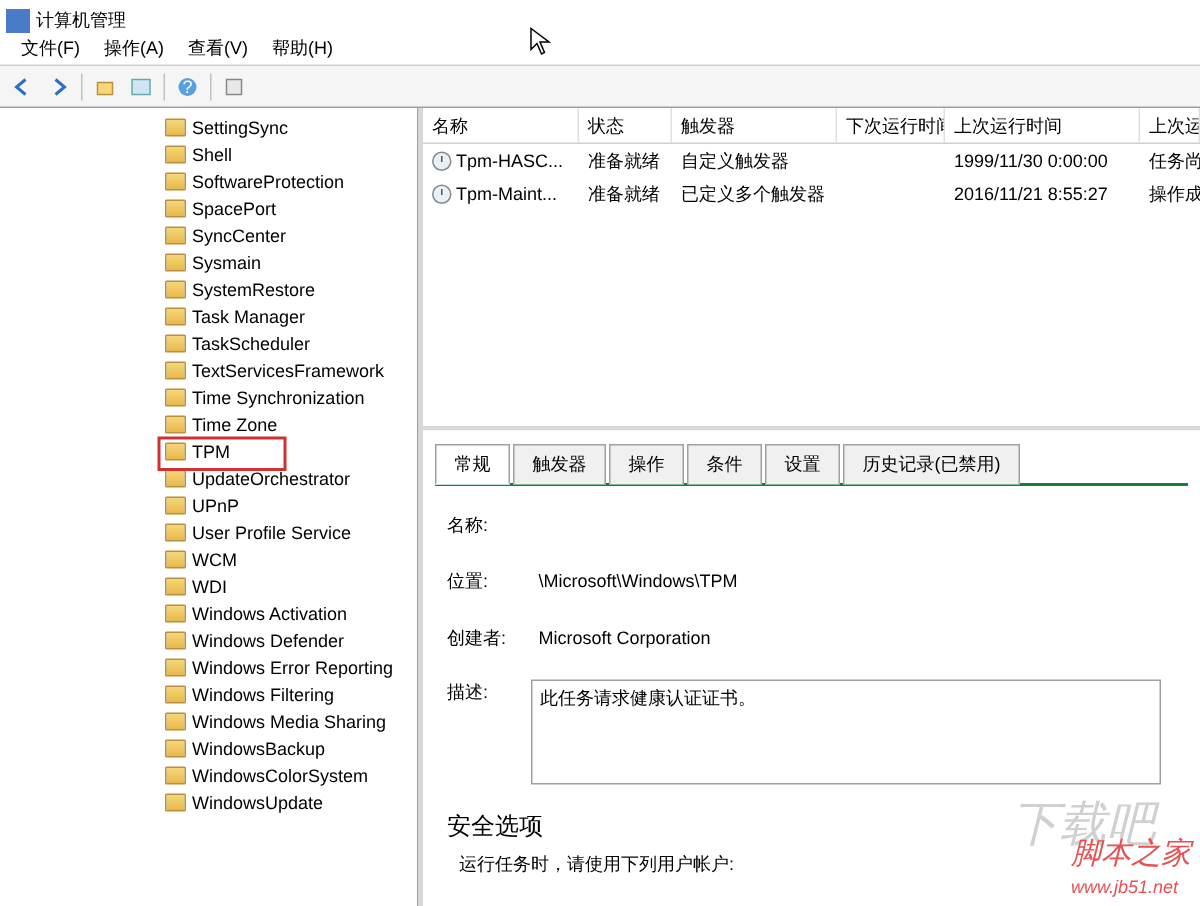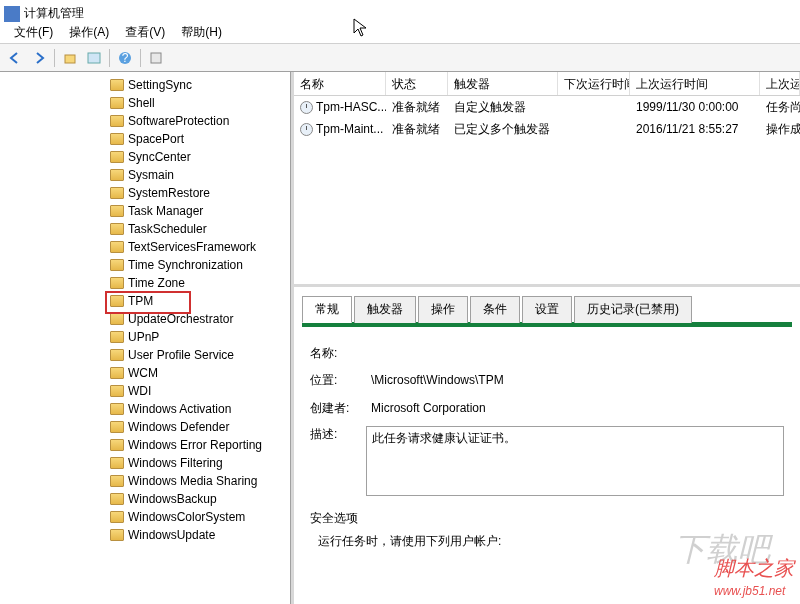--- a/index.html
+++ b/index.html
@@ -16,33 +16,33 @@
 .tree-item{display:flex;align-items:center;height:18px;padding-left:110px;white-space:nowrap;cursor:default}
 .tree-item.highlighted{position:relative}
 .tree-item.highlighted::after{content:"";position:absolute;left:105px;top:-1px;width:82px;height:19px;border:2px solid #d03030;pointer-events:none}
 .folder-icon{width:14px;height:12px;background:linear-gradient(#f7d77a,#e6b84a);border:1px solid #b89040;border-radius:1px;margin-right:4px;flex-shrink:0}
 .right{flex:1;display:flex;flex-direction:column;border-left:3px solid #d8d8d8}
 .tasklist{height:215px;border-bottom:3px solid #d8d8d8;overflow:hidden;background:#fff}
 .th-row{display:flex;height:24px;border-bottom:1px solid #d0d0d0;background:#fff}
 .th{padding:4px 6px;border-right:1px solid #e0e0e0;overflow:hidden;white-space:nowrap}
 .tr{display:flex;height:22px;align-items:center}
 .td{padding:2px 6px;overflow:hidden;white-space:nowrap}
-.c0{width:92px}.c1{width:62px}.c2{width:110px}.c3{width:72px}.c4{width:130px}.c5{width:40px}
+.c0{width:104px}.c1{width:62px}.c2{width:110px}.c3{width:72px}.c4{width:130px}.c5{width:40px}
 .clock-icon{display:inline-block;width:13px;height:13px;border:1px solid #888;border-radius:50%;background:#e8f0f8;margin-right:3px;vertical-align:middle;position:relative}
 .clock-icon::after{content:"";position:absolute;left:5px;top:2px;width:1px;height:4px;background:#555}
 .details{flex:1;background:#fff;padding:8px;overflow:hidden}
-.tabs{display:flex;border-bottom:5px solid #15803d;margin-bottom:18px}
+.tabs{display:flex;border-bottom:2px solid #15803d;margin-bottom:18px}
 .tab{padding:4px 12px;border:1px solid #a0a0a0;border-bottom:none;margin-right:2px;background:#f0f0f0;cursor:default;position:relative;top:1px}
 .tab.active{background:#fff;border-bottom:1px solid #fff}
-.field{display:flex;align-items:center;margin:8px 8px}
+.field{display:flex;align-items:center;margin:18px 8px}
 .field-label{width:56px}
 .field-input{flex:1;border:1px solid #a0a0a0;padding:3px 5px;background:#fff;max-width:420px}
 .field-text{padding:3px 5px}
 .desc-box{min-height:70px}
-.security-label{margin:14px 8px 6px;font-size:12px}
+.security-label{margin:14px 8px 6px;font-size:16px}
 .security-text{margin:4px 16px}
 .watermark{position:absolute;right:6px;bottom:6px;color:#e85050;font-style:italic;font-size:14px;pointer-events:none}
 .watermark .han{font-size:20px;font-family:"KaiTi","STKaiti",serif;color:#e85050}
 .watermark2{position:absolute;right:30px;bottom:32px;color:rgba(120,120,120,.35);font-size:32px;font-style:italic;pointer-events:none}
 .cursor{position:absolute;left:353px;top:18px;pointer-events:none}
 </style>
 </head>
 <body>
 
 <div class="titlebar">

